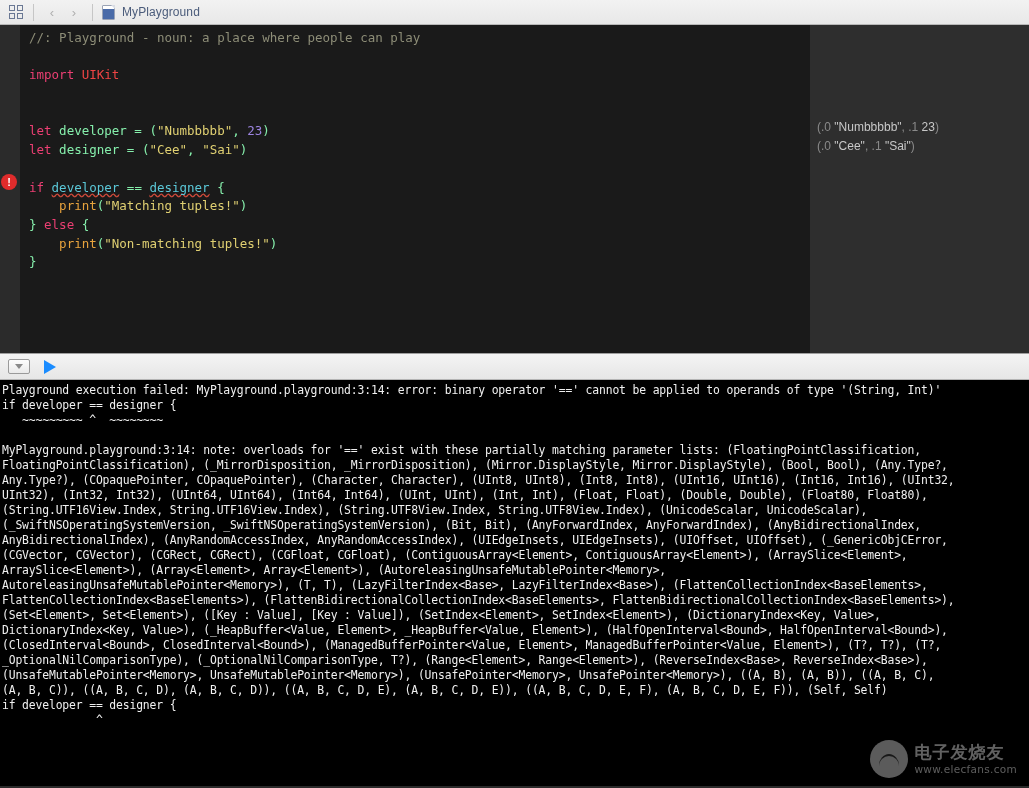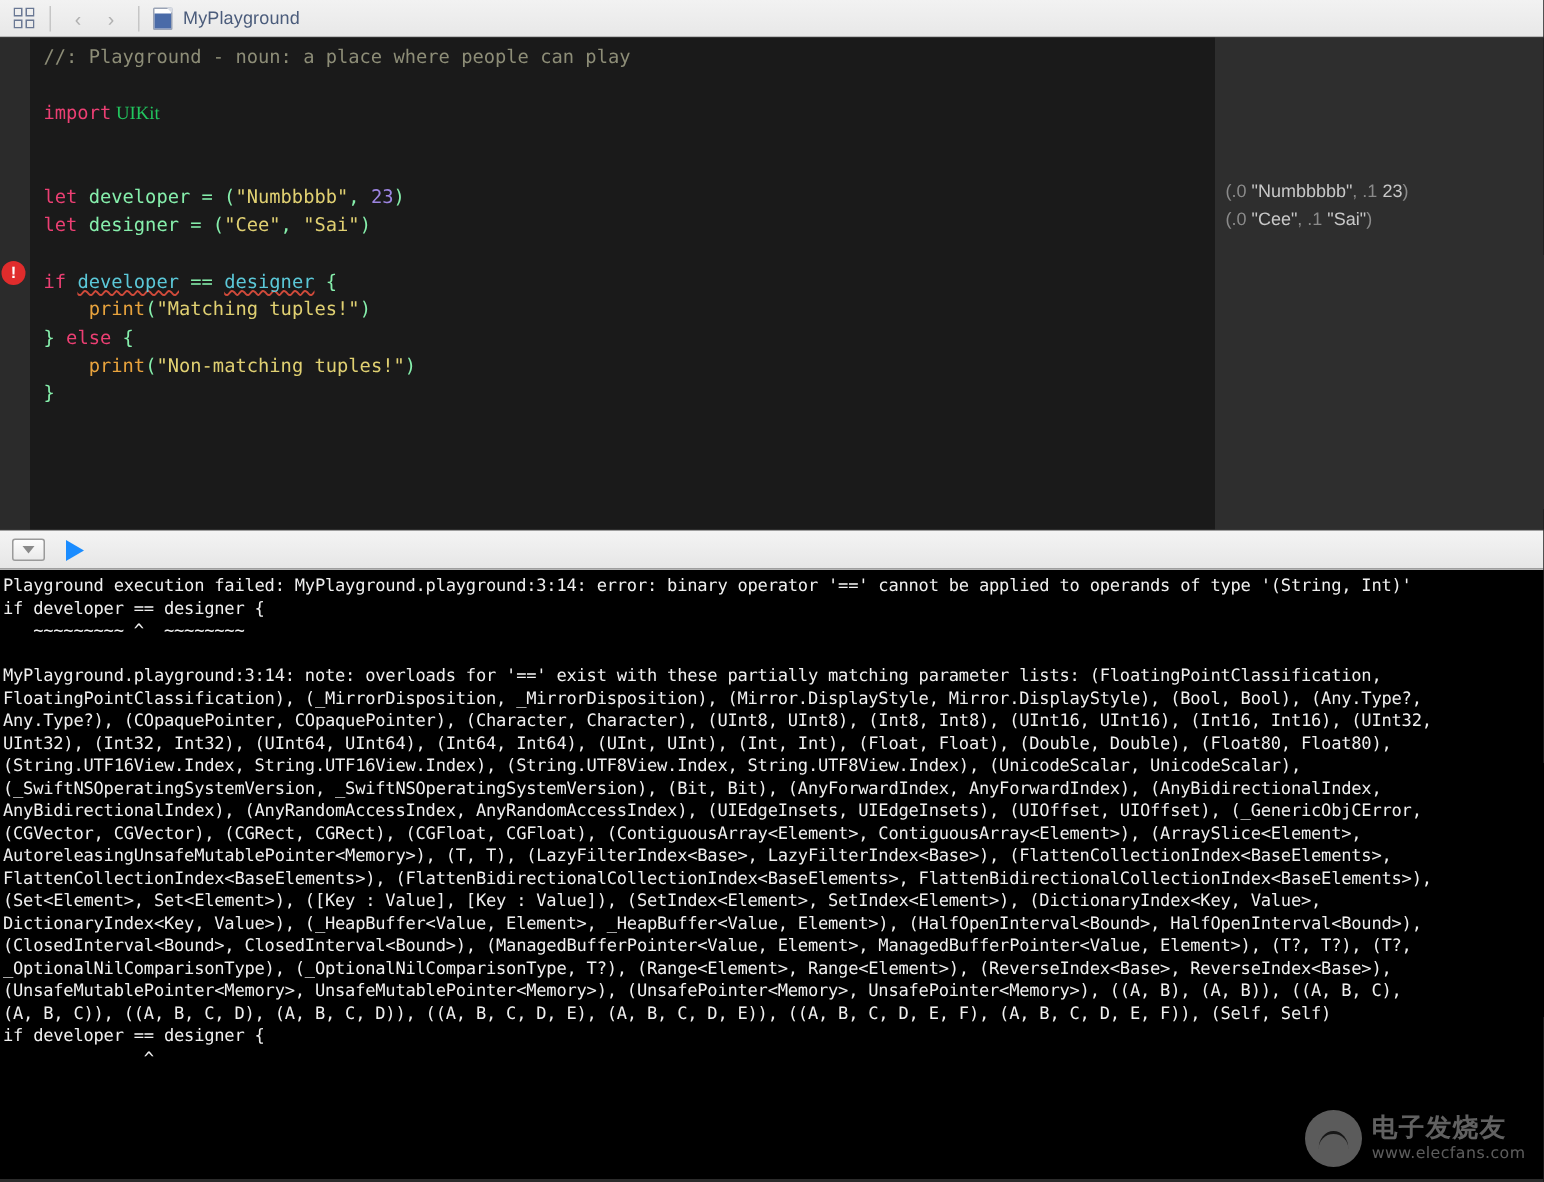--- a/index.html
+++ b/index.html
@@ -112,21 +112,21 @@
     font-size: 12.5px;
     line-height: 18.7px;
     white-space: pre;
     padding: 4px 0 0 9px;
   }
   .ln { height: 18.7px; }
 
   
   .c-comment { color: #8d8d77; }
   .c-kw      { color: #ec3f73; }
-  .c-type    { color: #22c55e; font-family: Liberation Serif, serif; }
+  .c-type    { color: #ef4444; }
   .c-str     { color: #e0d072; }
   .c-num     { color: #9c84e0; }
   .c-plain   { color: #86efac; }
   .c-func    { color: #e8a33d; }
   .c-id      { color: #5bc8d8; }
 
   .squiggle {
     text-decoration: underline wavy #d04a3a;
     text-decoration-skip-ink: none;
   }
@@ -280,20 +280,21 @@
       <div class="con-line">   ~~~~~~~~~ ^  ~~~~~~~~</div>
       <div class="con-line"> </div>
       <div class="con-line">MyPlayground.playground:3:14: note: overloads for '==' exist with these partially matching parameter lists: (FloatingPointClassification,</div>
       <div class="con-line">FloatingPointClassification), (_MirrorDisposition, _MirrorDisposition), (Mirror.DisplayStyle, Mirror.DisplayStyle), (Bool, Bool), (Any.Type?,</div>
       <div class="con-line">Any.Type?), (COpaquePointer, COpaquePointer), (Character, Character), (UInt8, UInt8), (Int8, Int8), (UInt16, UInt16), (Int16, Int16), (UInt32,</div>
       <div class="con-line">UInt32), (Int32, Int32), (UInt64, UInt64), (Int64, Int64), (UInt, UInt), (Int, Int), (Float, Float), (Double, Double), (Float80, Float80),</div>
       <div class="con-line">(String.UTF16View.Index, String.UTF16View.Index), (String.UTF8View.Index, String.UTF8View.Index), (UnicodeScalar, UnicodeScalar),</div>
       <div class="con-line">(_SwiftNSOperatingSystemVersion, _SwiftNSOperatingSystemVersion), (Bit, Bit), (AnyForwardIndex, AnyForwardIndex), (AnyBidirectionalIndex,</div>
       <div class="con-line">AnyBidirectionalIndex), (AnyRandomAccessIndex, AnyRandomAccessIndex), (UIEdgeInsets, UIEdgeInsets), (UIOffset, UIOffset), (_GenericObjCError,</div>
       <div class="con-line">(CGVector, CGVector), (CGRect, CGRect), (CGFloat, CGFloat), (ContiguousArray&lt;Element&gt;, ContiguousArray&lt;Element&gt;), (ArraySlice&lt;Element&gt;,</div>
+      <div class="con-line">ArraySlice&lt;Element&gt;), (Array&lt;Element&gt;, Array&lt;Element&gt;), (AutoreleasingUnsafeMutablePointer&lt;Memory&gt;,</div>
       <div class="con-line">AutoreleasingUnsafeMutablePointer&lt;Memory&gt;), (T, T), (LazyFilterIndex&lt;Base&gt;, LazyFilterIndex&lt;Base&gt;), (FlattenCollectionIndex&lt;BaseElements&gt;,</div>
       <div class="con-line">FlattenCollectionIndex&lt;BaseElements&gt;), (FlattenBidirectionalCollectionIndex&lt;BaseElements&gt;, FlattenBidirectionalCollectionIndex&lt;BaseElements&gt;),</div>
       <div class="con-line">(Set&lt;Element&gt;, Set&lt;Element&gt;), ([Key : Value], [Key : Value]), (SetIndex&lt;Element&gt;, SetIndex&lt;Element&gt;), (DictionaryIndex&lt;Key, Value&gt;,</div>
       <div class="con-line">DictionaryIndex&lt;Key, Value&gt;), (_HeapBuffer&lt;Value, Element&gt;, _HeapBuffer&lt;Value, Element&gt;), (HalfOpenInterval&lt;Bound&gt;, HalfOpenInterval&lt;Bound&gt;),</div>
       <div class="con-line">(ClosedInterval&lt;Bound&gt;, ClosedInterval&lt;Bound&gt;), (ManagedBufferPointer&lt;Value, Element&gt;, ManagedBufferPointer&lt;Value, Element&gt;), (T?, T?), (T?,</div>
       <div class="con-line">_OptionalNilComparisonType), (_OptionalNilComparisonType, T?), (Range&lt;Element&gt;, Range&lt;Element&gt;), (ReverseIndex&lt;Base&gt;, ReverseIndex&lt;Base&gt;),</div>
       <div class="con-line">(UnsafeMutablePointer&lt;Memory&gt;, UnsafeMutablePointer&lt;Memory&gt;), (UnsafePointer&lt;Memory&gt;, UnsafePointer&lt;Memory&gt;), ((A, B), (A, B)), ((A, B, C),</div>
       <div class="con-line">(A, B, C)), ((A, B, C, D), (A, B, C, D)), ((A, B, C, D, E), (A, B, C, D, E)), ((A, B, C, D, E, F), (A, B, C, D, E, F)), (Self, Self)</div>
       <div class="con-line">if developer == designer {</div>
       <div class="con-line">              ^</div>

